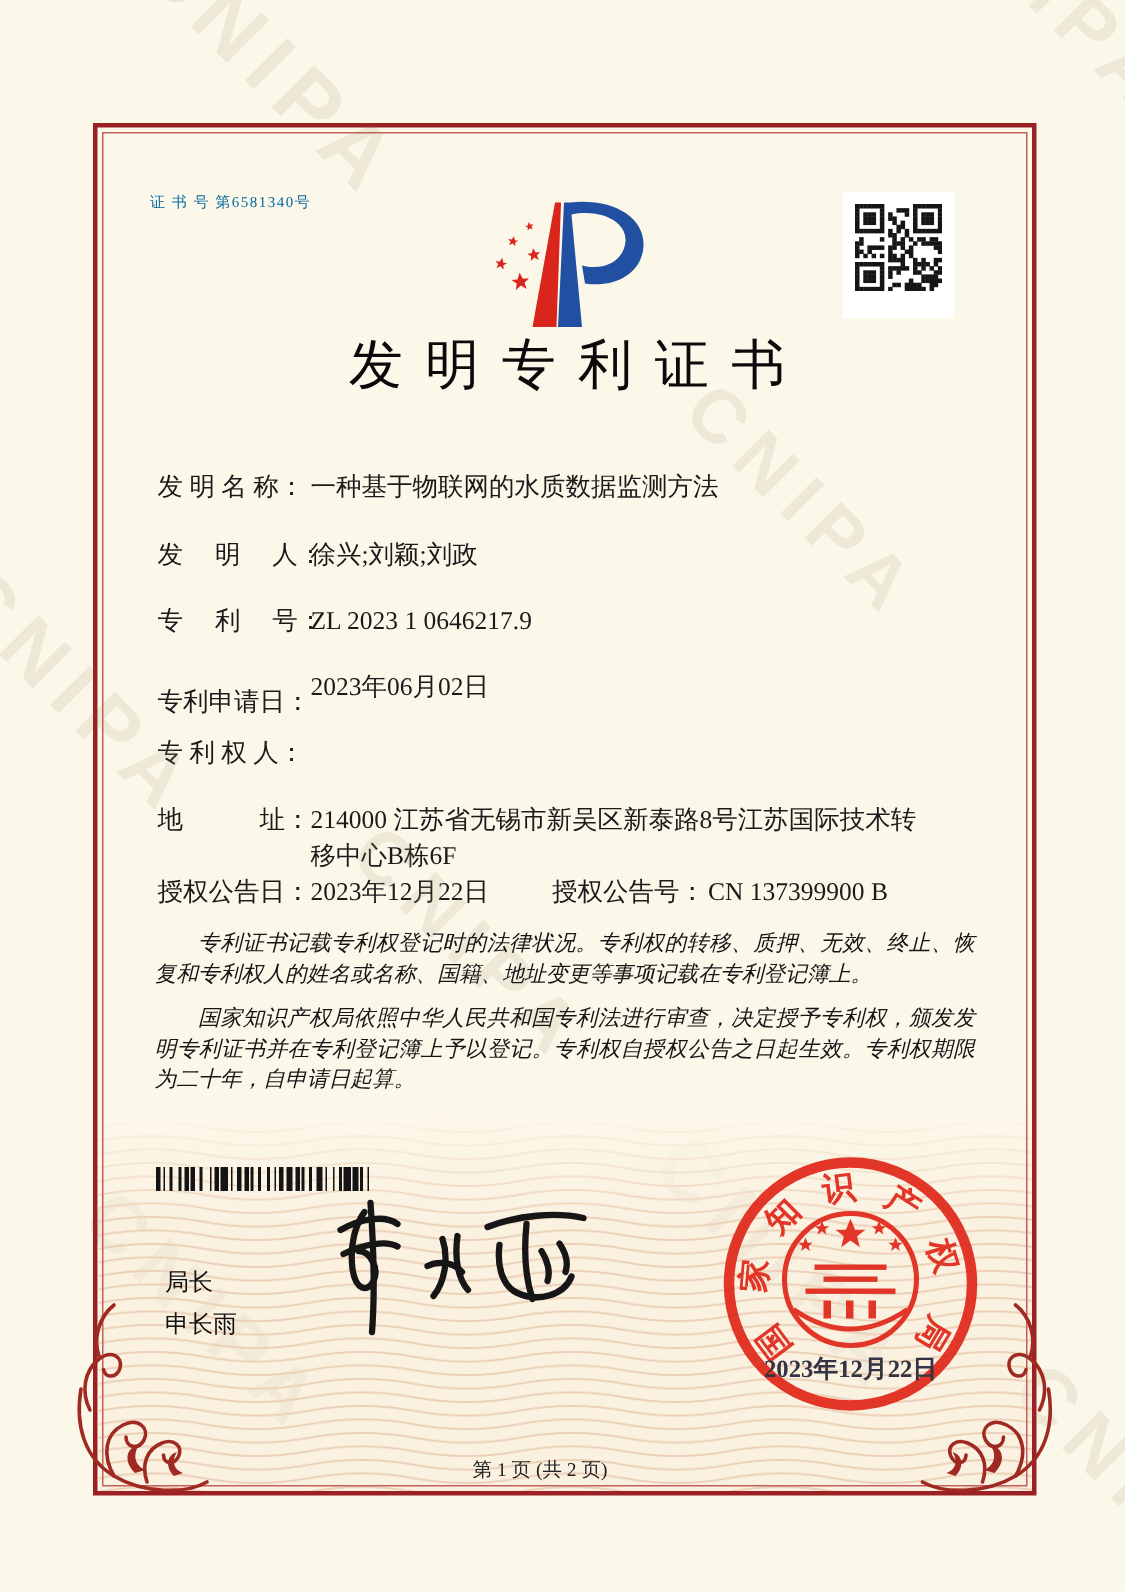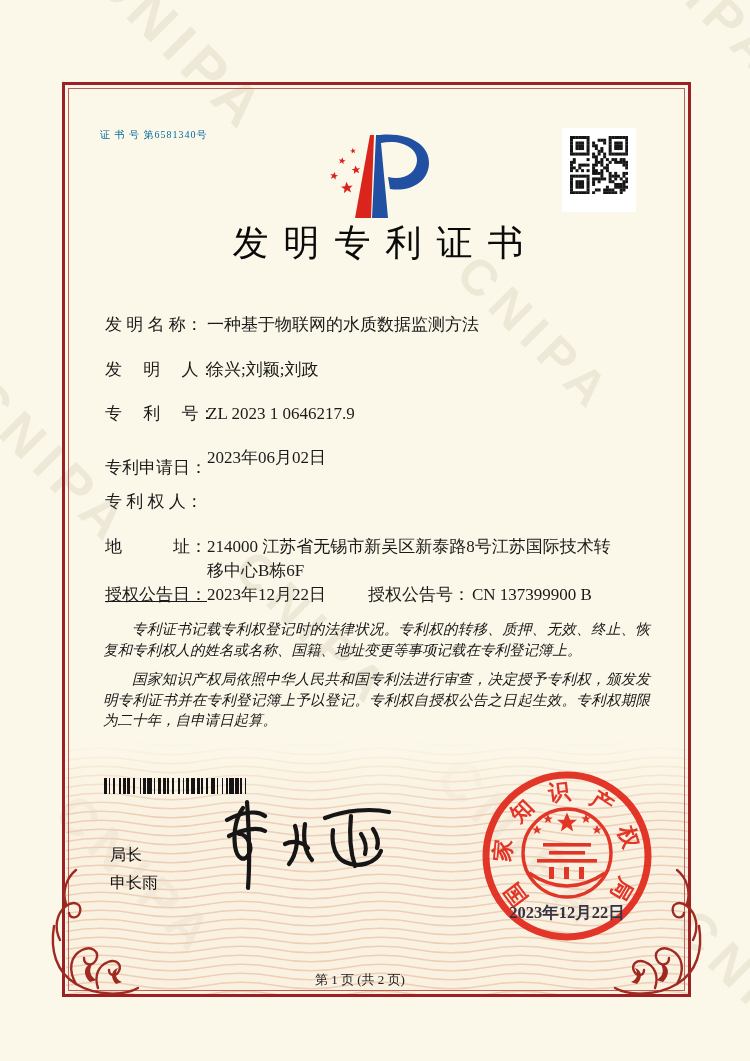--- a/index.html
+++ b/index.html
@@ -332,21 +332,21 @@
 
   <span class="row-label" style="left:105px;top:456px;">专利申请日：</span>
   <span class="row-value" style="left:207px;top:446px;">2023年06月02日</span>
 
   <span class="row-label" style="left:105px;top:490px;">专 利 权 人：</span>
 
   <span class="row-label" style="left:105px;top:535px;">地　　　址：</span>
   <span class="row-value" style="left:207px;top:535px;width:450px;">214000 江苏省无锡市新吴区新泰路8号江苏国际技术转
 移中心B栋6F</span>
 
-  <span class="row-label" style="left:105px;top:583px;text-decoration:underline;">授权公告日：</span>
+  <span class="row-label" style="left:105px;top:583px;">授权公告日：</span>
   <span class="row-value" style="left:207px;top:583px;">2023年12月22日</span>
   <span class="row-label" style="left:368px;top:583px;">授权公告号：</span>
   <span class="row-value" style="left:472px;top:583px;">CN 137399900 B</span>
 
   <div class="content paras" style="position:absolute;">
     <p>专利证书记载专利权登记时的法律状况。专利权的转移、质押、无效、终止、恢复和专利权人的姓名或名称、国籍、地址变更等事项记载在专利登记簿上。</p>
     <p>国家知识产权局依照中华人民共和国专利法进行审查，决定授予专利权，颁发发明专利证书并在专利登记簿上予以登记。专利权自授权公告之日起生效。专利权期限为二十年，自申请日起算。</p>
   </div>
 
   <div class="content barcode" style="position:absolute;" id="barcode">

